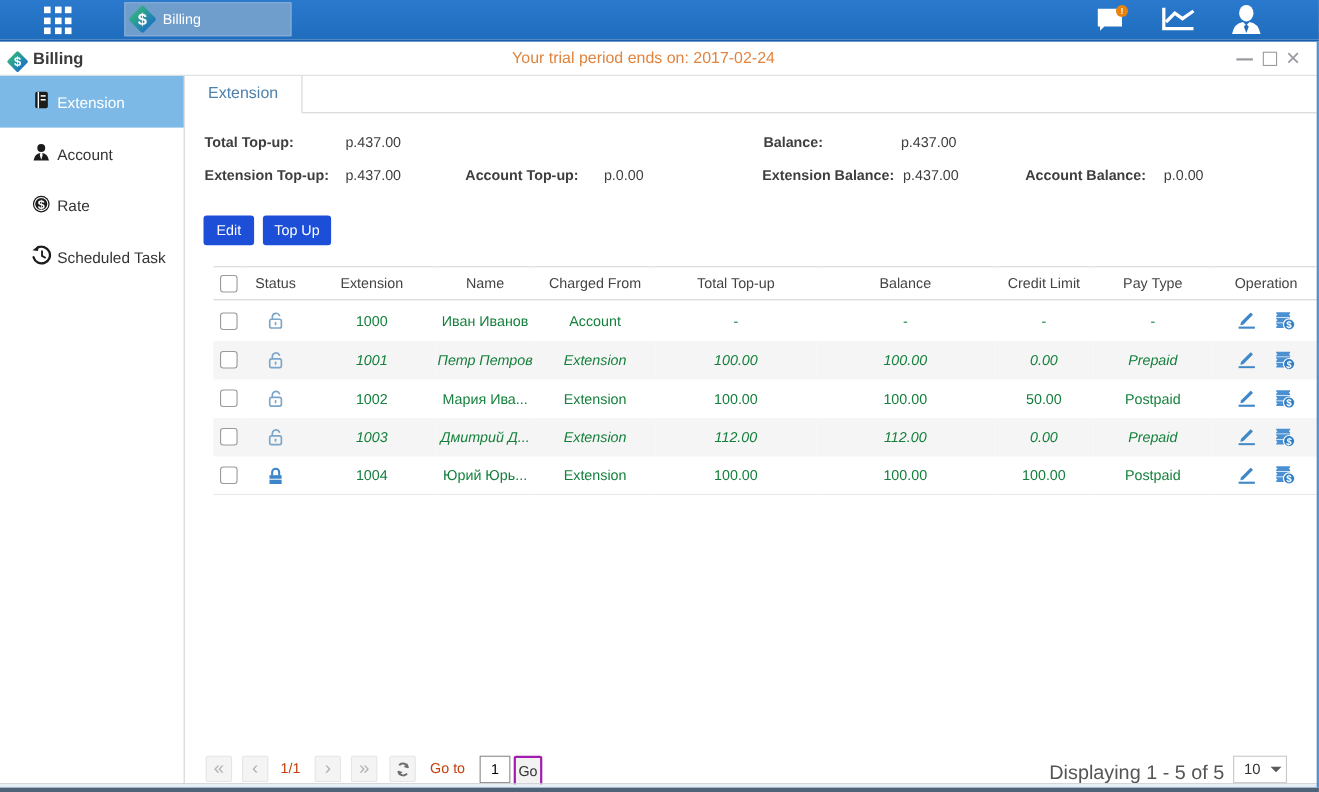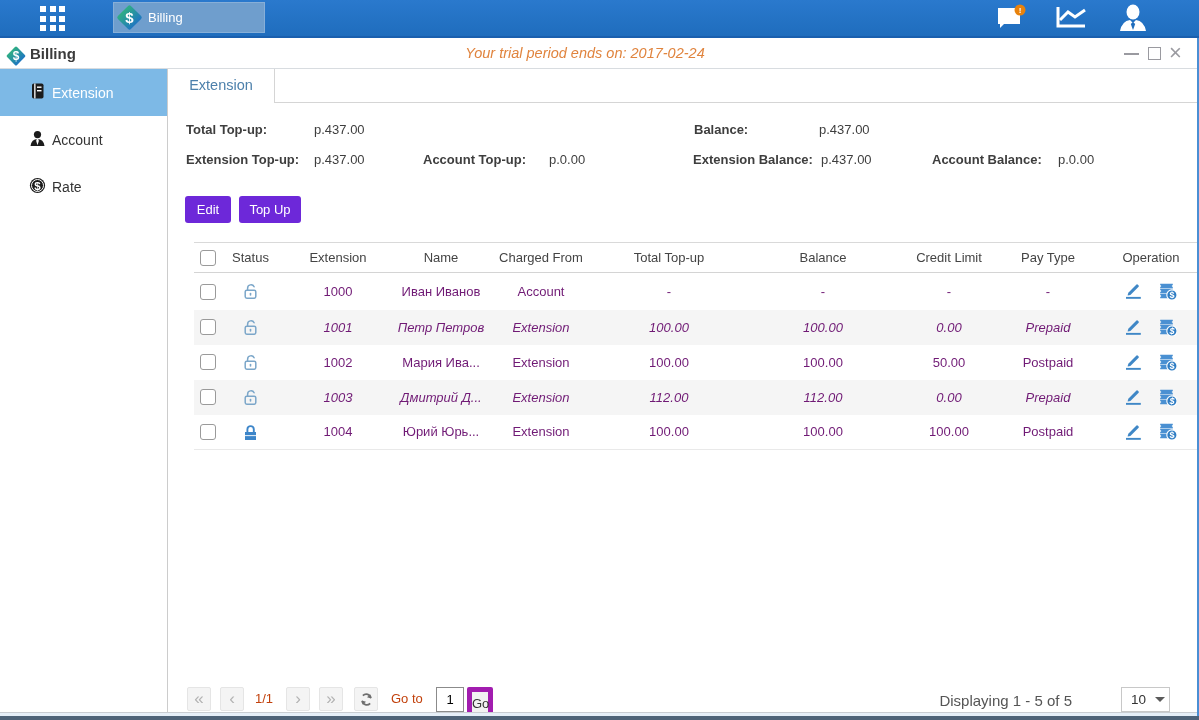--- a/index.html
+++ b/index.html
@@ -15,64 +15,64 @@
 #grid9 span { background:#fff; width:6px; height:6px; }
 #tasktab { position:absolute; left:113px; top:2px; width:152px; height:31px;
   background:#6f9ecd; border:1px solid #87afd8; display:flex; align-items:center; }
 #tasktab .diam { margin-left:2px; }
 #tasktab .lbl { color:#fff; font-size:13px; margin-left:5px; }
 
 #titlebar { position:absolute; left:0; top:38px; width:1199px; height:31px;
   background:#fff; border-bottom:1px solid #d8dce0; }
 #tb-title { position:absolute; left:30px; top:7px; font-size:15px; font-weight:bold; color:#3b3b3b; }
 #trial { position:absolute; left:350px; top:7px; width:470px; text-align:center;
-  font-size:14.5px; color:#e0843e;font-style:italic; }
+  font-size:14.5px; color:#e0843e; }
 .wmin { position:absolute; left:1124px; top:15px; width:15px; height:1.5px; background:#9a9aa0; }
 .wmax { position:absolute; left:1148px; top:9px; width:13px; height:13px; border:1.5px solid #9a9aa0; }
 .wclose { position:absolute; left:1169px; top:7px; width:16px; height:16px; color:#9a9aa0; font-size:22px; line-height:16px; }
 
 #sidebar { position:absolute; left:0; top:69px; width:168px; height:644px;
   background:#fff; border-right:1px solid #ccc; }
 .sitem { position:relative; height:47px; display:flex; align-items:center;
   font-size:14px; color:#333; }
 .sitem .sic { position:absolute; left:29px; width:17px; text-align:center; }
 .sitem .stxt { position:absolute; left:52px; }
 .sitem.sel { background:#7db9e6; color:#fff; width:167px; }
 
 #content { position:absolute; left:168px; top:69px; width:1029px; height:644px; background:#fff; }
 #tabline { position:absolute; left:107px; top:33px; width:922px; height:1px; background:#d5d5d5; }
 #tab { position:absolute; left:0; top:0; width:107px; height:34px; border-right:1px solid #d5d5d5;
   color:#4d80ab; font-size:14.5px; text-align:center; line-height:32px; }
 .lab { position:absolute; font-size:13px; font-weight:bold; color:#3e3e3e; white-space:nowrap; }
 .val { position:absolute; font-size:13px; color:#3e3e3e; white-space:nowrap; }
-.btn { position:absolute; top:127px; height:27px; background:#6d28d9; color:#fff;
+.btn { position:absolute; top:127px; height:27px; background:#1d4ed8; color:#fff;
   font-size:13px; border-radius:3px; text-align:center; line-height:27px; }
 
 #tbl { position:absolute; left:26px; top:173px; width:1006px; border-collapse:collapse; table-layout:fixed; }
 #tbl th { font-weight:normal; font-size:13px; color:#444; height:30px; }
-#tbl td { font-size:13px; color:#701a75; text-align:center; }
+#tbl td { font-size:13px; color:#15803d; text-align:center; }
 #tbl thead tr { border-top:1px solid #d9d9d9; border-bottom:1px solid #d4d4d4; }
 #tbl tbody tr { height:35px; }
 #tbl tbody tr.r1 { height:37px; }
 #tbl tbody tr.odd { background:#f5f5f5;font-style:italic; }
 #tbl tbody tr.last { border-bottom:1px solid #e9e9e9; }
 .cb { width:16px; height:16px; border:1px solid #9a9a9a; border-radius:3px; background:#fff;
   display:inline-block; vertical-align:middle; }
 
 #pager { position:absolute; left:0; top:618px; width:1029px; height:26px; }
 .pbtn { position:absolute; top:0; width:24px; height:24px; background:#f4f4f4;
   border:1px solid #e5e5e5; border-radius:2px; color:#b3b3b3; text-align:center;
   font-size:17px; line-height:21px; }
 .ptxt { position:absolute; top:4px; font-size:13px; color:#c2410c; }
 #goin { position:absolute; left:268px; top:0; width:28px; height:25px; border:1px solid #8b8b8b;
   font-size:13px; text-align:center; line-height:23px; background:#fff; }
 #gobtn { position:absolute; left:299px; top:0; width:26px; height:30px; background:#f2f2f2;
-  border:5px solid #a21caf; border-radius:2px; font-size:13px; color:#333;
+  border:2px solid #a21caf; border-radius:2px; font-size:13px; color:#333;
   text-align:center; line-height:23px; }
-#disp { position:absolute; left:704px; top:5px; width:200px; text-align:right; font-size:15px; color:#555; }
+#disp { position:absolute; left:745px; top:5px; width:200px; text-align:right; font-size:18px; color:#555; }
 #ddl { position:absolute; left:953px; top:0; width:49px; height:25px; border:1px solid #c8c8c8;
   font-size:13.5px; color:#333; line-height:23px; padding-left:9px; background:#fff; }
 #ddl .tri { position:absolute; left:33px; top:9px; width:0; height:0;
   border-left:5.5px solid transparent; border-right:5.5px solid transparent; border-top:5.5px solid #5a5a5a; }
 
 #bline { position:absolute; left:0; top:712px; width:1199px; height:1px; background:#c9cdd2; }
 #bstrip1 { position:absolute; left:0; top:713px; width:1199px; height:4px; background:#e6eff8; }
 #bstrip2 { position:absolute; left:0; top:716px; width:1199px; height:4px; background:#4e6378; }
 #rstrip { position:absolute; left:1197px; top:38px; width:2px; height:678px; background:#4a8fd4; }
 </style>
@@ -155,20 +155,28 @@
         </svg></span>
       <span class="stxt">Account</span>
     </div>
   <div class="sitem">
       <span class="sic"><svg width="17" height="17" viewBox="0 0 17 17">
           <circle cx="8.5" cy="8.5" r="7.6" fill="#1c1c1c"></circle>
           <circle cx="8.5" cy="8.5" r="6" fill="#1c1c1c" stroke="#fff" stroke-width="1"></circle>
           <text x="8.5" y="12.6" font-size="11.5" font-weight="bold" fill="#fff" text-anchor="middle" font-family="Liberation Sans">$</text>
         </svg></span>
       <span class="stxt">Rate</span>
+    </div>
+  <div class="sitem">
+      <span class="sic"><svg width="18" height="18" viewBox="0 0 18 18">
+          <path d="M5 2.3 a7.6 7.6 0 1 1 -3.5 8.6" stroke="#1c1c1c" stroke-width="2.1" fill="none" stroke-linecap="round"></path>
+          <path d="M6.3 0.2 l-0.8 5 l-5 -0.8 z" fill="#1c1c1c"></path>
+          <path d="M9.2 4.8 v4.8 l3.4 2" stroke="#1c1c1c" stroke-width="1.7" fill="none"></path>
+        </svg></span>
+      <span class="stxt">Scheduled Task</span>
     </div>
 </div>
 <div id="content">
   <div id="tab">Extension</div>
   <div id="tabline"></div>
   <span class="lab" style="left:18px;top:53px">Total Top-up:</span>
   <span class="val" style="left:146px;top:53px">p.437.00</span>
   <span class="lab" style="left:526px;top:53px">Balance:</span>
   <span class="val" style="left:651px;top:53px">p.437.00</span>
   <span class="lab" style="left:18px;top:83px">Extension Top-up:</span>

